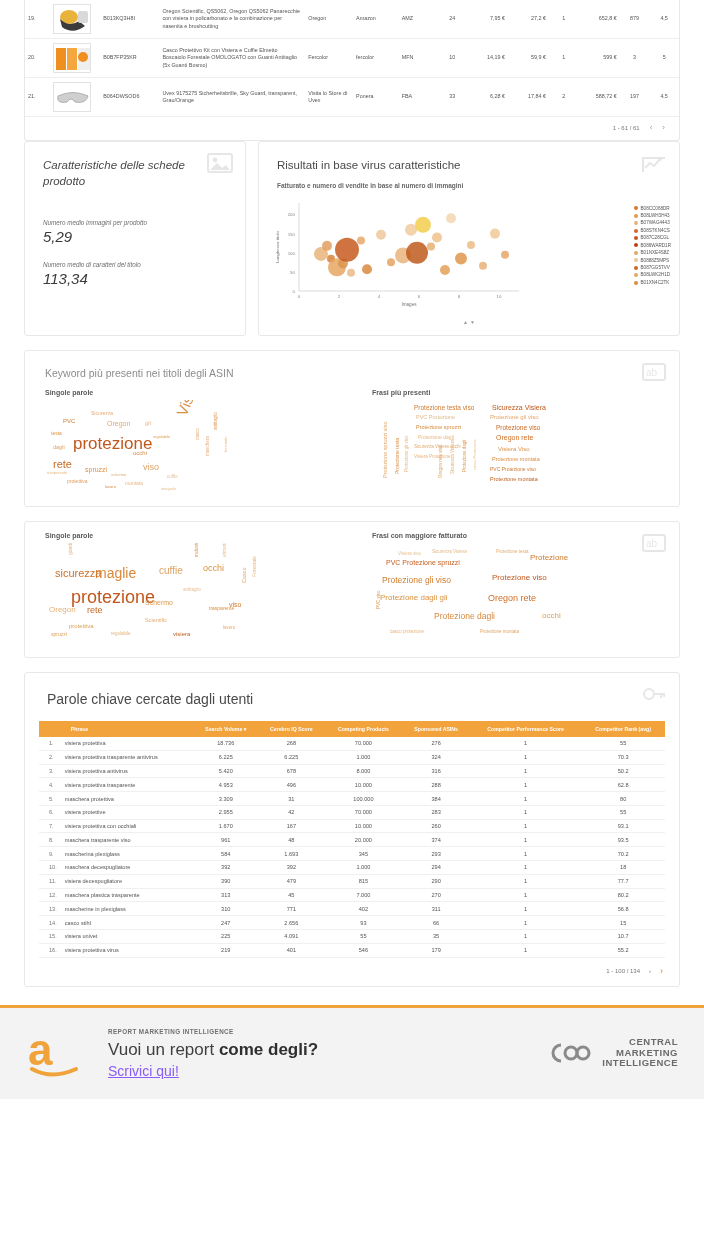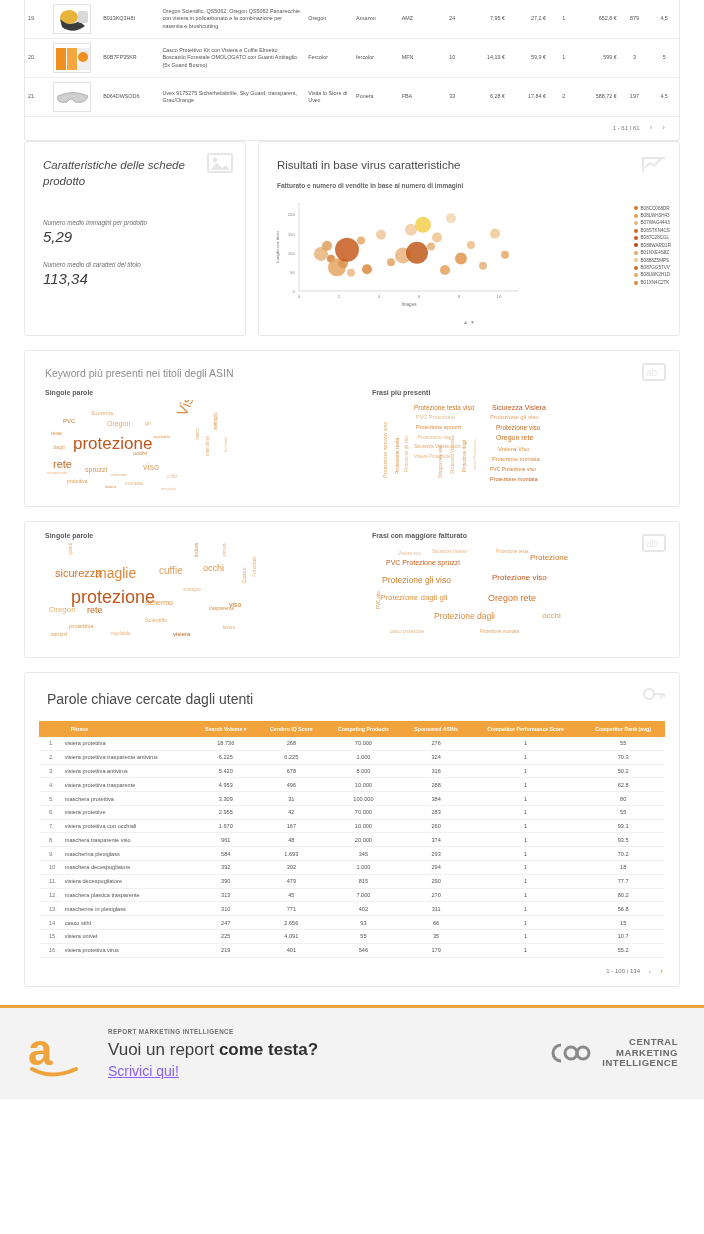--- a/index.html
+++ b/index.html
@@ -712,21 +712,21 @@
 
   <div class="footer">
     <div class="amz">
       <svg viewBox="0 0 72 56" width="72" height="56">
         <text x="2" y="40" font-size="44" fill="#f0a33a" font-family="Liberation Sans, sans-serif" font-weight="bold">a</text>
         <path d="M6 44 q20 11 44 0" stroke="#f0a33a" stroke-width="4" fill="none" stroke-linecap="round"></path>
       </svg>
     </div>
     <div class="foot-text">
       <div class="foot-kicker">REPORT MARKETING INTELLIGENCE</div>
-      <div class="foot-head"><span>Vuoi un report </span><b>come testa?</b></div>
+      <div class="foot-head"><span>Vuoi un report </span><b>come degli?</b></div>
       <div class="foot-link">Scrivici qui!</div>
     </div>
     <div class="cmi">
       <svg width="48" height="26" viewBox="0 0 48 26">
         <path d="M14 5 a8 8 0 1 0 0 16" fill="none" stroke="#8a8a8a" stroke-width="3"></path>
         <circle cx="24" cy="13" r="6" fill="none" stroke="#8a8a8a" stroke-width="3"></circle>
         <circle cx="36" cy="13" r="6" fill="none" stroke="#8a8a8a" stroke-width="3"></circle>
       </svg>
       <div class="cmi-text">
         <span class="b">CENTRAL</span>

